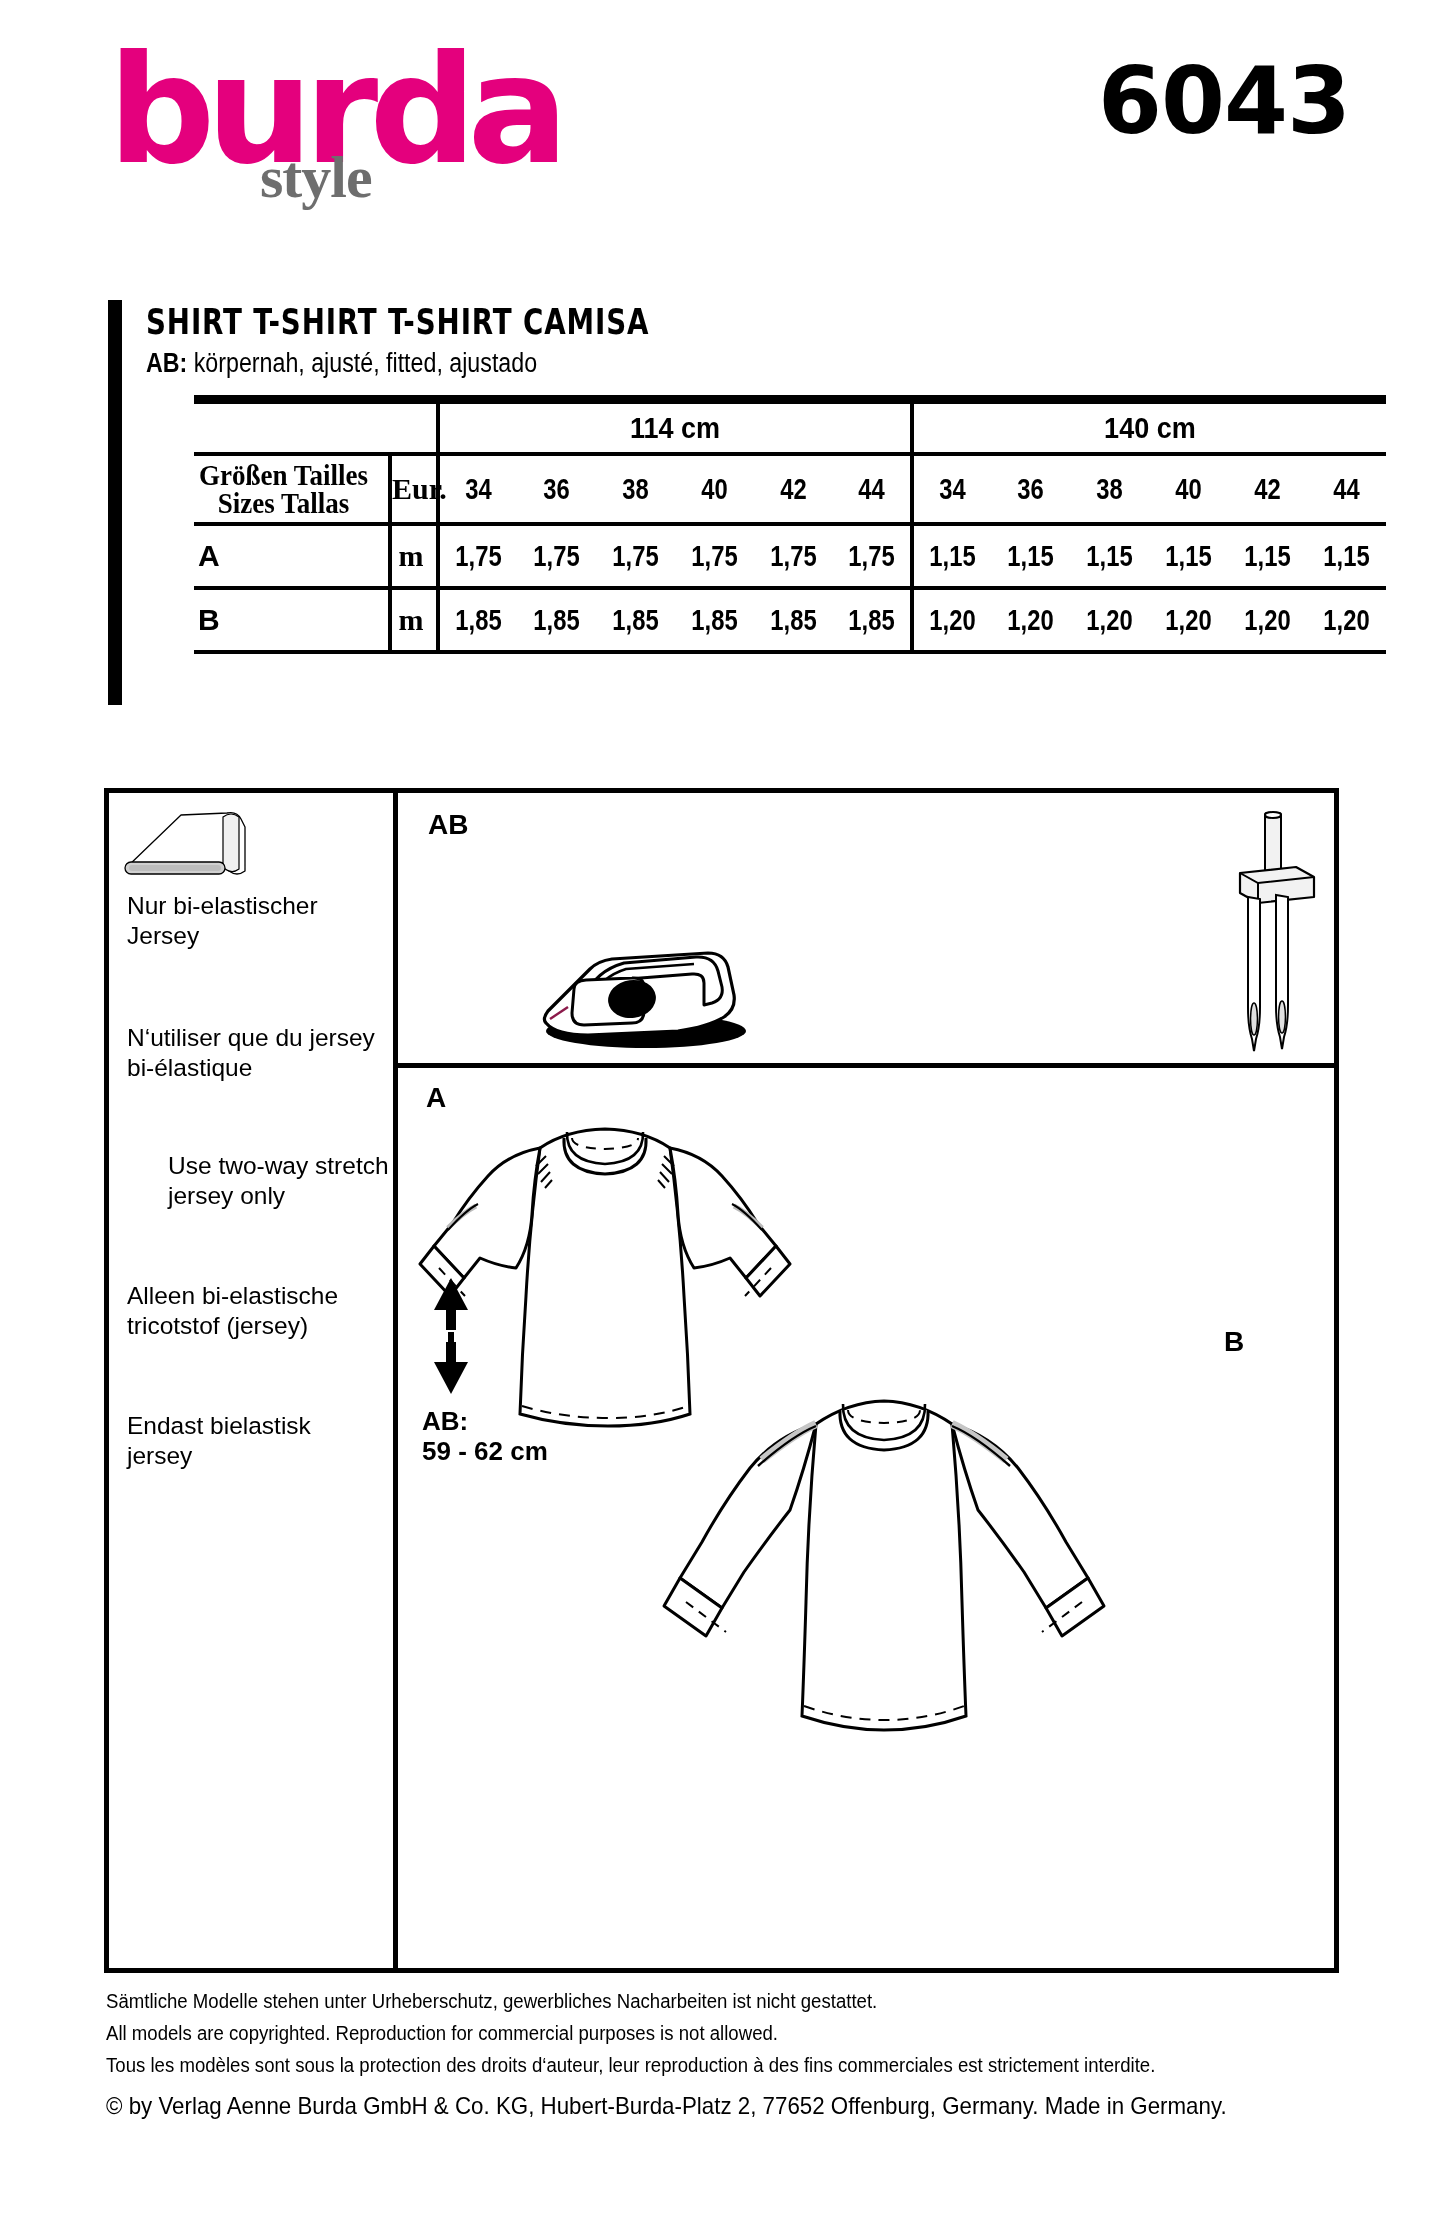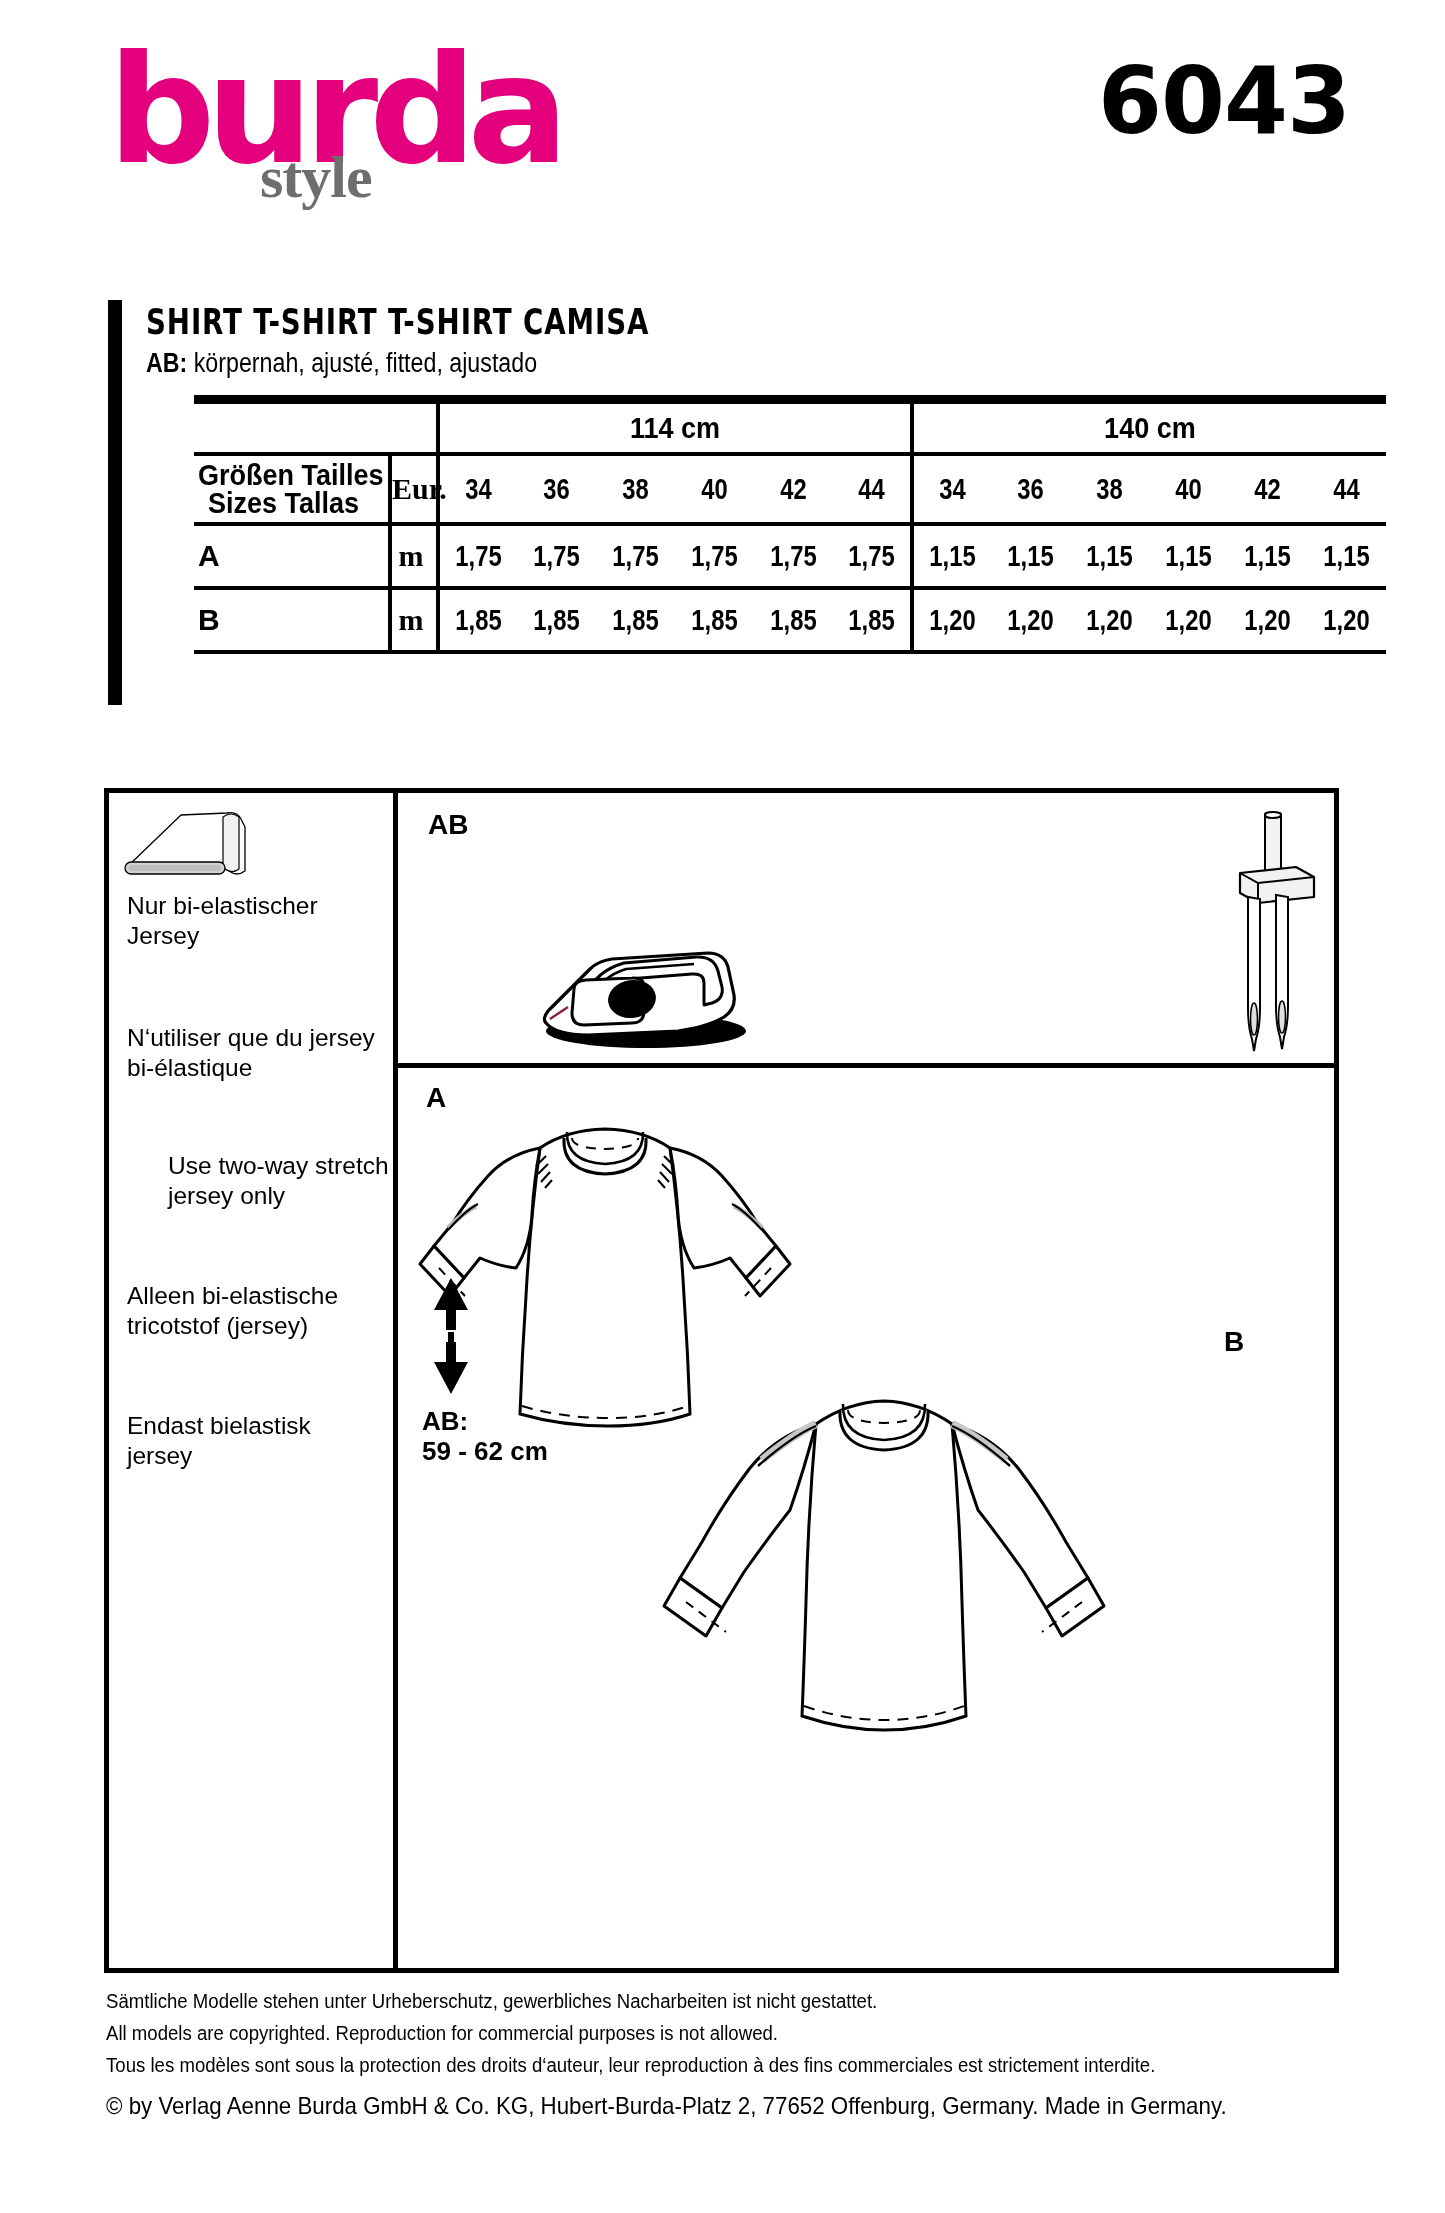--- a/index.html
+++ b/index.html
@@ -121,20 +121,21 @@
   .sizes-row td {
     height: 66px;
     font-size: 30px;
     border-bottom: 4px solid #000;
   }
   .sizes-label {
     text-align: right;
     font-size: 25px;
     line-height: 28px;
     padding-left: 4px !important;
+    font-family: Liberation Serif, serif;
   }
   .sizes-label .l1, .sizes-label .l2 {
     display: block;
     transform: scaleX(0.9);
     transform-origin: left center;
     white-space: nowrap;
   }
   .data-row td {
     height: 60px;
     font-size: 30px;

